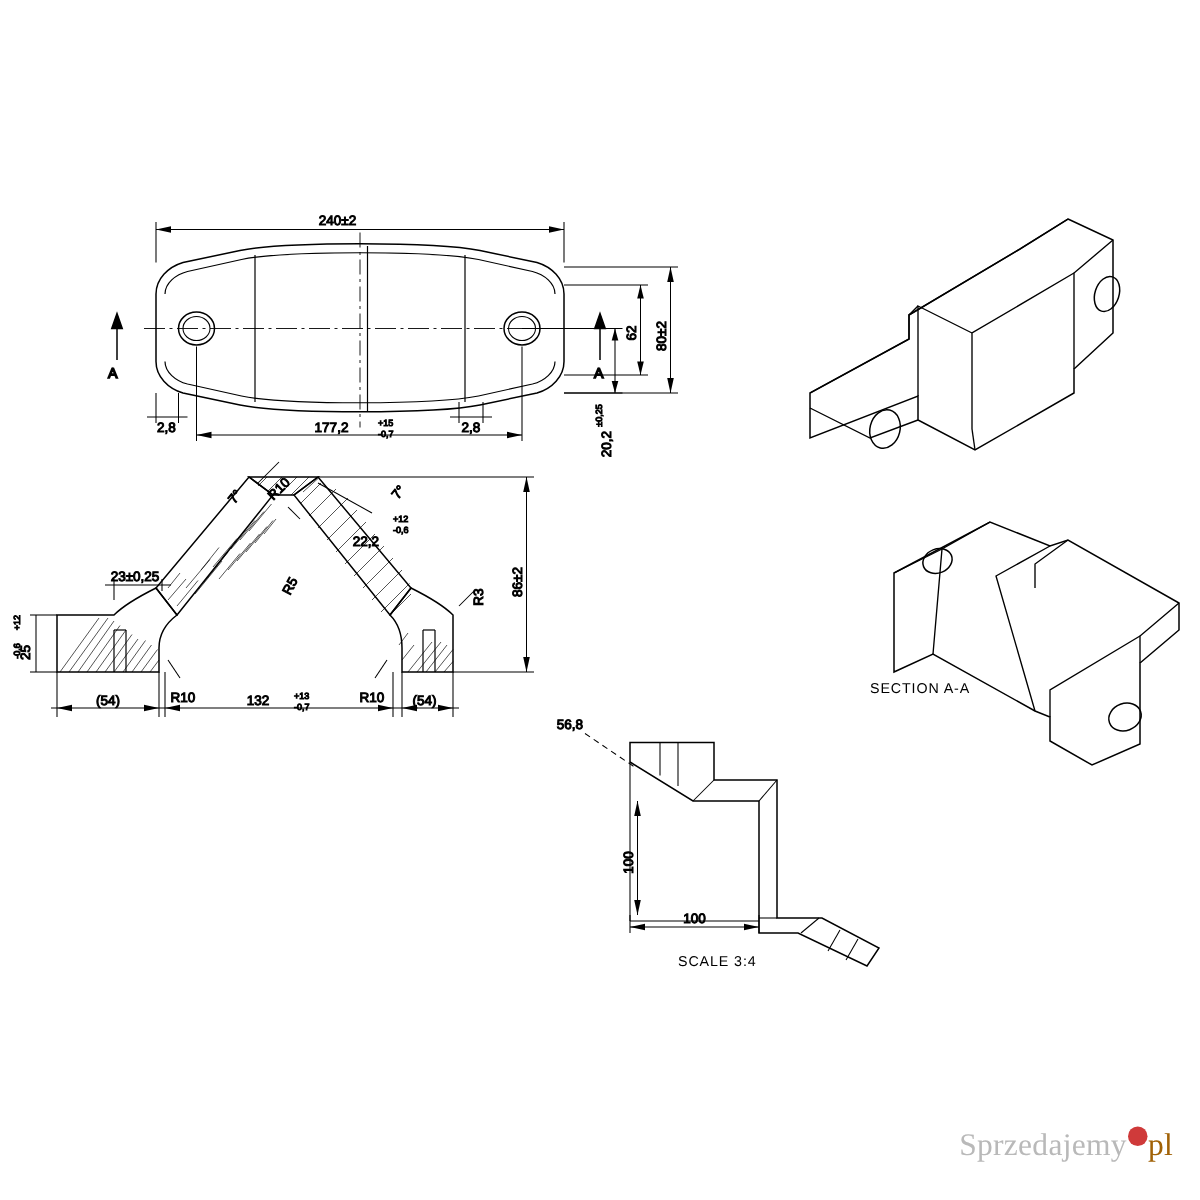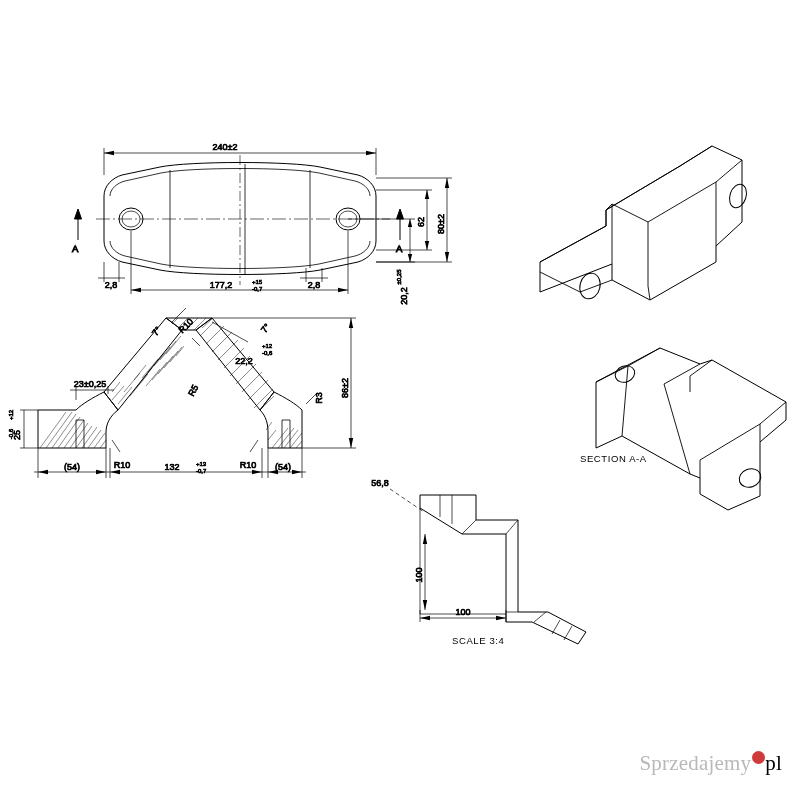--- a/index.html
+++ b/index.html
@@ -40,21 +40,21 @@
     position: absolute;
     right: 18px;
     bottom: 24px;
     font-family: "Liberation Serif", serif;
     font-size: 21px;
     color: #b9b9b9;
     letter-spacing: 0.2px;
     user-select: none;
   }
   .wm .pl {
-    color: #000000;
+    color: #a16207;
   }
   .wm-badge {
     display: inline-block;
     width: 13px; height: 13px;
     border-radius: 50%;
     background: #cf3a3a;
     color: #ffffff;
     font-size: 9px;
     line-height: 13px;
     text-align: center;

